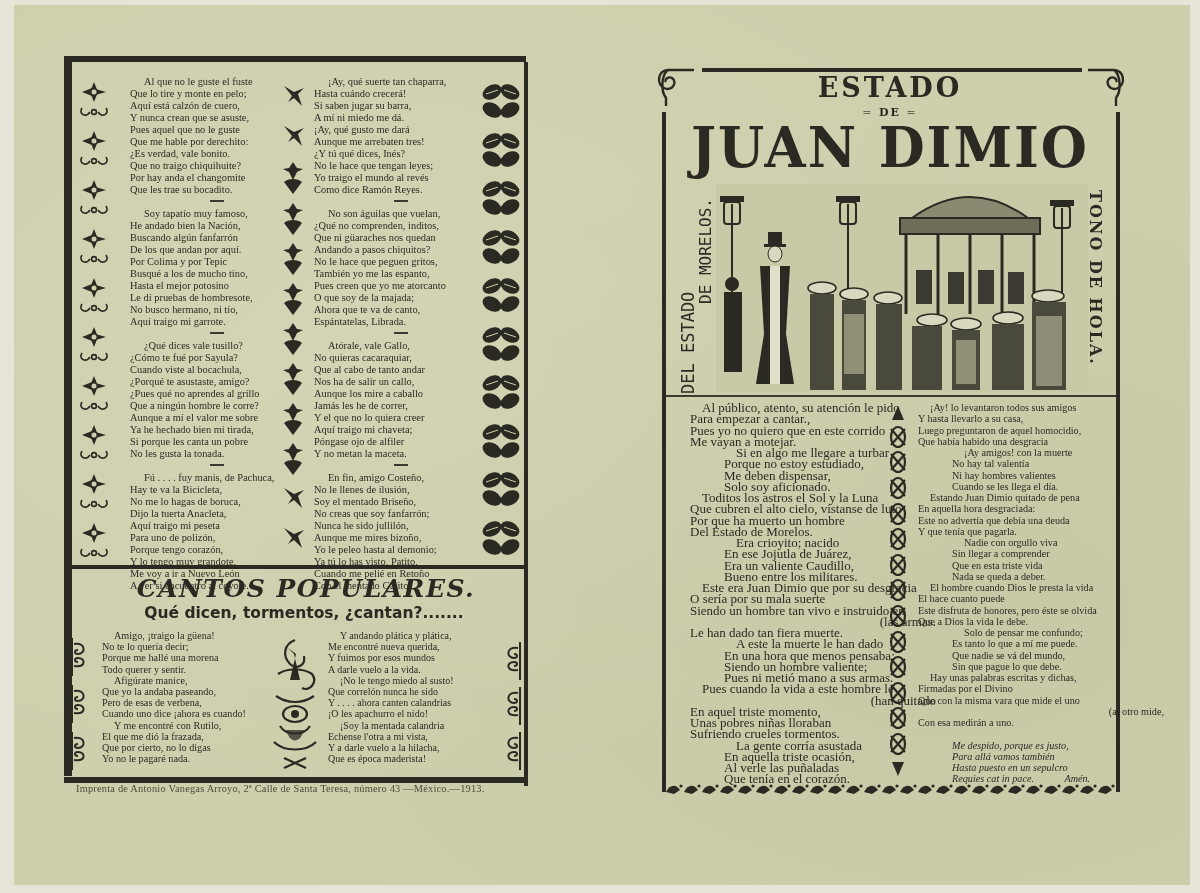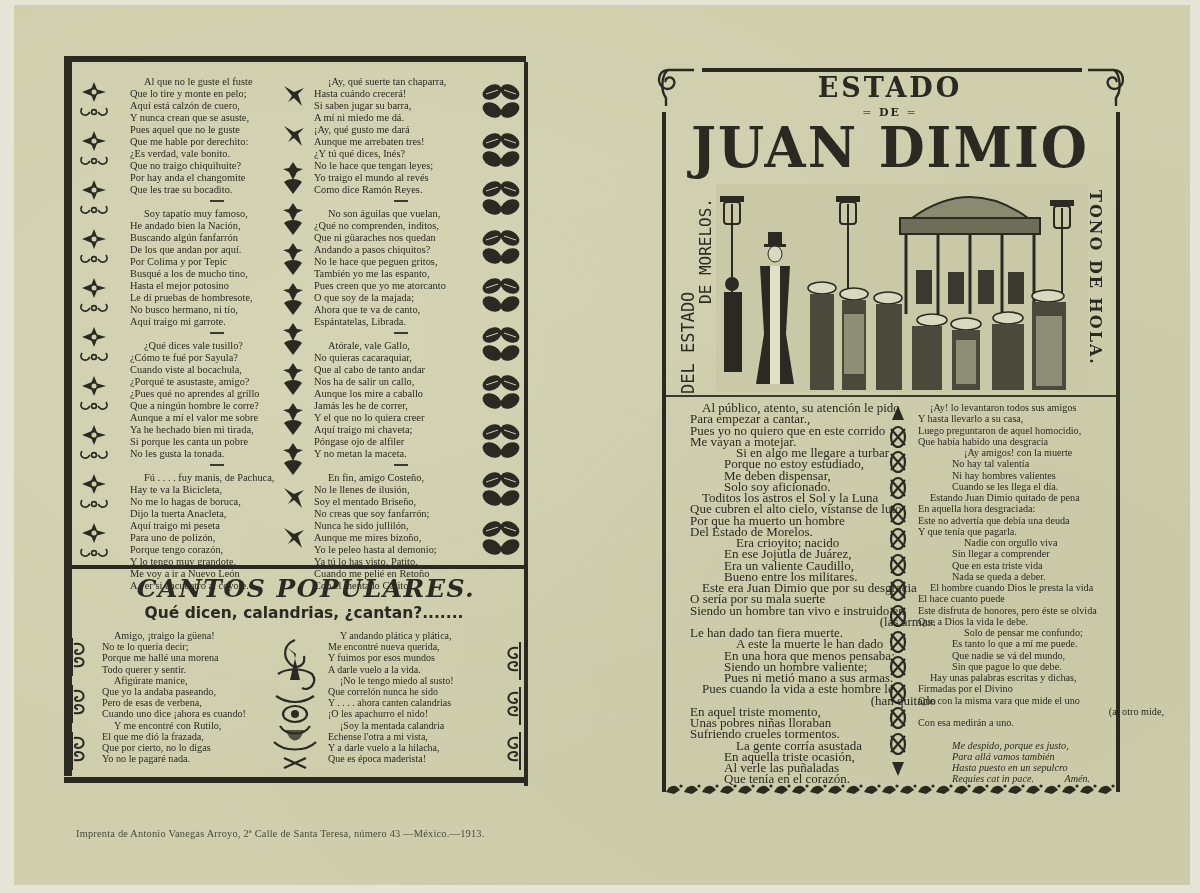--- a/index.html
+++ b/index.html
@@ -44,21 +44,21 @@
   .cantos-sub {
     position:absolute; left:44px; top:548px; width:400px; text-align:center;
     font-family:"DejaVu Sans",sans-serif; font-weight:bold; font-size:15.5px; color:#2a2a22;
   }
   .lp-bottom-left-orn { left:8px; top:578px; width:22px; height:140px; }
   .lp-bottom-right-orn { left:442px; top:582px; width:22px; height:136px; }
   .lp-center-orn { position:absolute; left:206px; top:578px; width:58px; height:140px; }
   .cp-col-a { left:42px; top:574px; font-size:10.2px; line-height:11.2px; }
   .cp-col-b { left:268px; top:574px; font-size:10px; line-height:11.2px; }
   .imprint {
-    position:absolute; left:76px; top:783px; font-size:10.4px; color:#4a4a3a; white-space:nowrap; letter-spacing:0.2px;margin-top:45px;
+    position:absolute; left:76px; top:783px; font-size:10.4px; color:#4a4a3a; white-space:nowrap; letter-spacing:0.2px;
   }
   
   .right-page { position:absolute; left:650px; top:60px; width:480px; height:740px; }
   .rp-top-rule { position:absolute; left:52px; top:8px; width:380px; height:4px; background:#2a2a22; }
   .rp-left-rule { position:absolute; left:12px; top:52px; width:4px; height:680px; background:#2a2a22; }
   .rp-right-rule { position:absolute; left:466px; top:52px; width:4px; height:680px; background:#2a2a22; }
   .rp-corner { position:absolute; top:0; width:44px; height:46px; }
   .rp-corner.l { left:4px; }
   .rp-corner.r { left:434px; }
   .corrido-title {
@@ -415,21 +415,21 @@
           <line x1="6" y1="14" x2="18" y2="10"></line>
           <line x1="24" y1="10" x2="36" y2="14"></line>
         </g>
       </svg>
     </div>
 
   <div class="verse-col lp-col-a" id="lp-col-a"><div class="stanza"><div class="line first">Al que no le guste el fuste</div><div class="line">Que lo tire y monte en pelo;</div><div class="line">Aquí está calzón de cuero,</div><div class="line">Y nunca crean que se asuste,</div><div class="line">Pues aquel que no le guste</div><div class="line">Que me hable por derechito:</div><div class="line">¿Es verdad, vale bonito.</div><div class="line">Que no traigo chiquihuite?</div><div class="line">Por hay anda el changomite</div><div class="line">Que les trae su bocadito.</div></div><div class="sep"></div><div class="stanza"><div class="line first">Soy tapatío muy famoso,</div><div class="line">He andado bien la Nación,</div><div class="line">Buscando algún fanfarrón</div><div class="line">De los que andan por aquí.</div><div class="line">Por Colima y por Tepic</div><div class="line">Busqué a los de mucho tino,</div><div class="line">Hasta el mejor potosino</div><div class="line">Le dí pruebas de hombresote,</div><div class="line">No busco hermano, ni tío,</div><div class="line">Aquí traigo mi garrote.</div></div><div class="sep"></div><div class="stanza"><div class="line first">¿Qué dices vale tusillo?</div><div class="line">¿Cómo te fué por Sayula?</div><div class="line">Cuando viste al bocachula,</div><div class="line">¿Porqué te asustaste, amigo?</div><div class="line">¿Pues qué no aprendes al grillo</div><div class="line">Que a ningún hombre le corre?</div><div class="line">Aunque a mí el valor me sobre</div><div class="line">Ya he hechado bien mi tirada,</div><div class="line">Si porque les canta un pobre</div><div class="line">No les gusta la tonada.</div></div><div class="sep"></div><div class="stanza"><div class="line first">Fú . . . . fuy manis, de Pachuca,</div><div class="line">Hay te va la Bicicleta,</div><div class="line">No me lo hagas de boruca,</div><div class="line">Dijo la tuerta Anacleta,</div><div class="line">Aquí traigo mi peseta</div><div class="line">Para uno de polizón,</div><div class="line">Porque tengo corazón,</div><div class="line">Y lo tengo muy grandote,</div><div class="line">Me voy a ir a Nuevo León</div><div class="line">A ver si encuentro al coyote.</div></div></div>
   <div class="verse-col lp-col-b" id="lp-col-b"><div class="stanza"><div class="line first">¡Ay, qué suerte tan chaparra,</div><div class="line">Hasta cuándo crecerá!</div><div class="line">Si saben jugar su barra,</div><div class="line">A mí ni miedo me dá.</div><div class="line">¡Ay, qué gusto me dará</div><div class="line">Aunque me arrebaten tres!</div><div class="line">¿Y tú qué dices, Inés?</div><div class="line">No le hace que tengan leyes;</div><div class="line">Yo traigo el mundo al revés</div><div class="line">Como dice Ramón Reyes.</div></div><div class="sep"></div><div class="stanza"><div class="line first">No son águilas que vuelan,</div><div class="line">¿Qué no comprenden, inditos,</div><div class="line">Que ni güaraches nos quedan</div><div class="line">Andando a pasos chiquitos?</div><div class="line">No le hace que peguen gritos,</div><div class="line">También yo me las espanto,</div><div class="line">Pues creen que yo me atorcanto</div><div class="line">O que soy de la majada;</div><div class="line">Ahora que te va de canto,</div><div class="line">Espántatelas, Librada.</div></div><div class="sep"></div><div class="stanza"><div class="line first">Atórale, vale Gallo,</div><div class="line">No quieras cacaraquiar,</div><div class="line">Que al cabo de tanto andar</div><div class="line">Nos ha de salir un callo,</div><div class="line">Aunque los mire a caballo</div><div class="line">Jamás les he de correr,</div><div class="line">Y el que no lo quiera creer</div><div class="line">Aquí traigo mi chaveta;</div><div class="line">Póngase ojo de alfiler</div><div class="line">Y no metan la maceta.</div></div><div class="sep"></div><div class="stanza"><div class="line first">En fin, amigo Costeño,</div><div class="line">No le llenes de ilusión,</div><div class="line">Soy el mentado Briseño,</div><div class="line">No creas que soy fanfarrón;</div><div class="line">Nunca he sido jullilón,</div><div class="line">Aunque me mires bizoño,</div><div class="line">Yo le peleo hasta al demonio;</div><div class="line">Ya tú lo has visto, Patito,</div><div class="line">Cuando me pelié en Retoño</div><div class="line">Con el mentado Gatito.</div></div></div>
 
   <div class="cantos-title">CANTOS POPULARES.</div>
-  <div class="cantos-sub">Qué dicen, calandrias, ¿cantan?.......</div>
+  <div class="cantos-sub">Qué dicen, tormentos, ¿cantan?.......</div>
 
   <div class="orn-col lp-bottom-left-orn" id="orn-bl">
       <svg width="22" height="42" viewBox="0 0 22 42">
         <g fill="none" stroke="#2a2a22" stroke-width="2">
           <path d="M4 2 L4 40"></path>
           <path d="M6 8 C18 6 18 18 10 18 C6 18 6 14 10 14"></path>
           <path d="M6 30 C18 32 18 22 10 22 C6 22 6 26 10 26"></path>
         </g>
       </svg>
       <svg width="22" height="42" viewBox="0 0 22 42">

